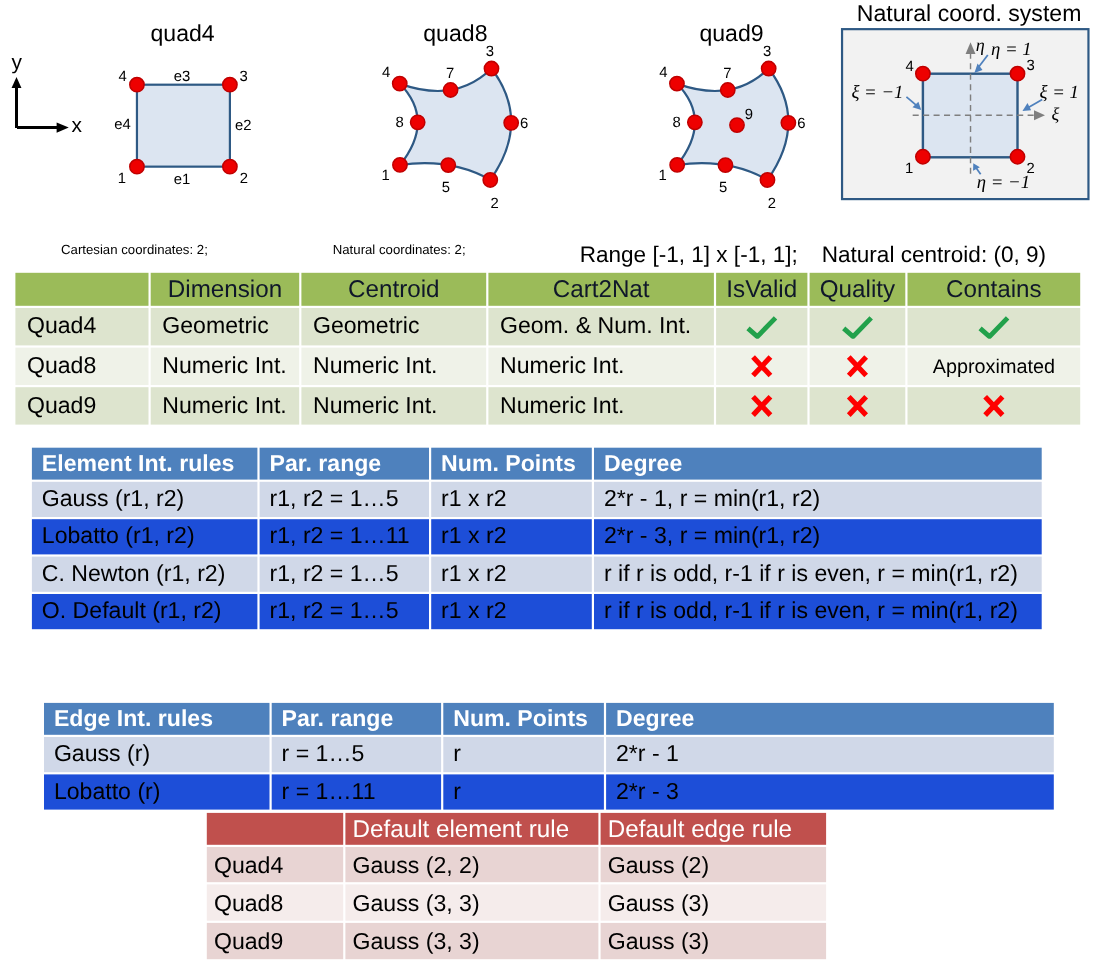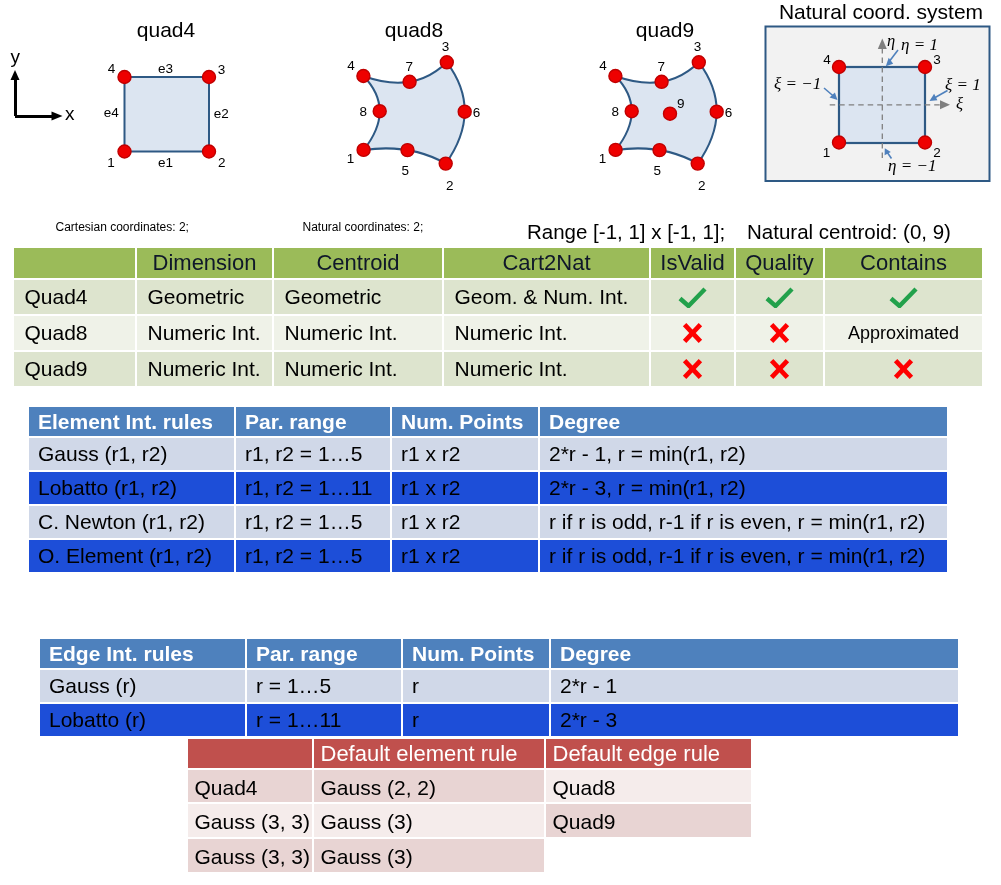--- a/index.html
+++ b/index.html
@@ -229,21 +229,21 @@
     <div class="b1 pl">r1 x r2</div>
     <div class="b1 pl">2*r - 1, r = min(r1, r2)</div>
   <div class="b2 pl">Lobatto (r1, r2)</div>
     <div class="b2 pl">r1, r2 = 1…11</div>
     <div class="b2 pl">r1 x r2</div>
     <div class="b2 pl">2*r - 3, r = min(r1, r2)</div>
   <div class="b1 pl">C. Newton (r1, r2)</div>
     <div class="b1 pl">r1, r2 = 1…5</div>
     <div class="b1 pl">r1 x r2</div>
     <div class="b1 pl">r if r is odd, r-1 if r is even, r = min(r1, r2)</div>
-  <div class="b2 pl">O. Element (r1, r2)</div>
+  <div class="b2 pl">O. Default (r1, r2)</div>
     <div class="b2 pl">r1, r2 = 1…5</div>
     <div class="b2 pl">r1 x r2</div>
     <div class="b2 pl">r if r is odd, r-1 if r is even, r = min(r1, r2)</div>
 </div>
 
 <div class="tbl" style="left:40px;top:611px;grid-template-columns:205px 154px 146px 407px;grid-template-rows:29px 32px 32px;margin-top:28px;">
   <div class="bh pl">Edge Int. rules</div>
     <div class="bh pl">Par. range</div>
     <div class="bh pl">Num. Points</div>
     <div class="bh pl">Degree</div>
@@ -256,19 +256,20 @@
     <div class="b2 pl">r</div>
     <div class="b2 pl">2*r - 3</div>
 </div>
 
 <div class="tbl" style="left:188px;top:739px;grid-template-columns:124px 230px 205px;grid-template-rows:29px 32px 33px 33px;">
   <div class="rh"></div>
     <div class="rh plr">Default element rule</div>
     <div class="rh plr">Default edge rule</div>
   <div class="r1 plr">Quad4</div>
     <div class="r1 plr">Gauss (2, 2)</div>
+    <div class="r1 plr">Gauss (2)</div>
   <div class="r2 plr">Quad8</div>
     <div class="r2 plr">Gauss (3, 3)</div>
     <div class="r2 plr">Gauss (3)</div>
   <div class="r1 plr">Quad9</div>
     <div class="r1 plr">Gauss (3, 3)</div>
     <div class="r1 plr">Gauss (3)</div>
 </div>
 
 </body></html>

